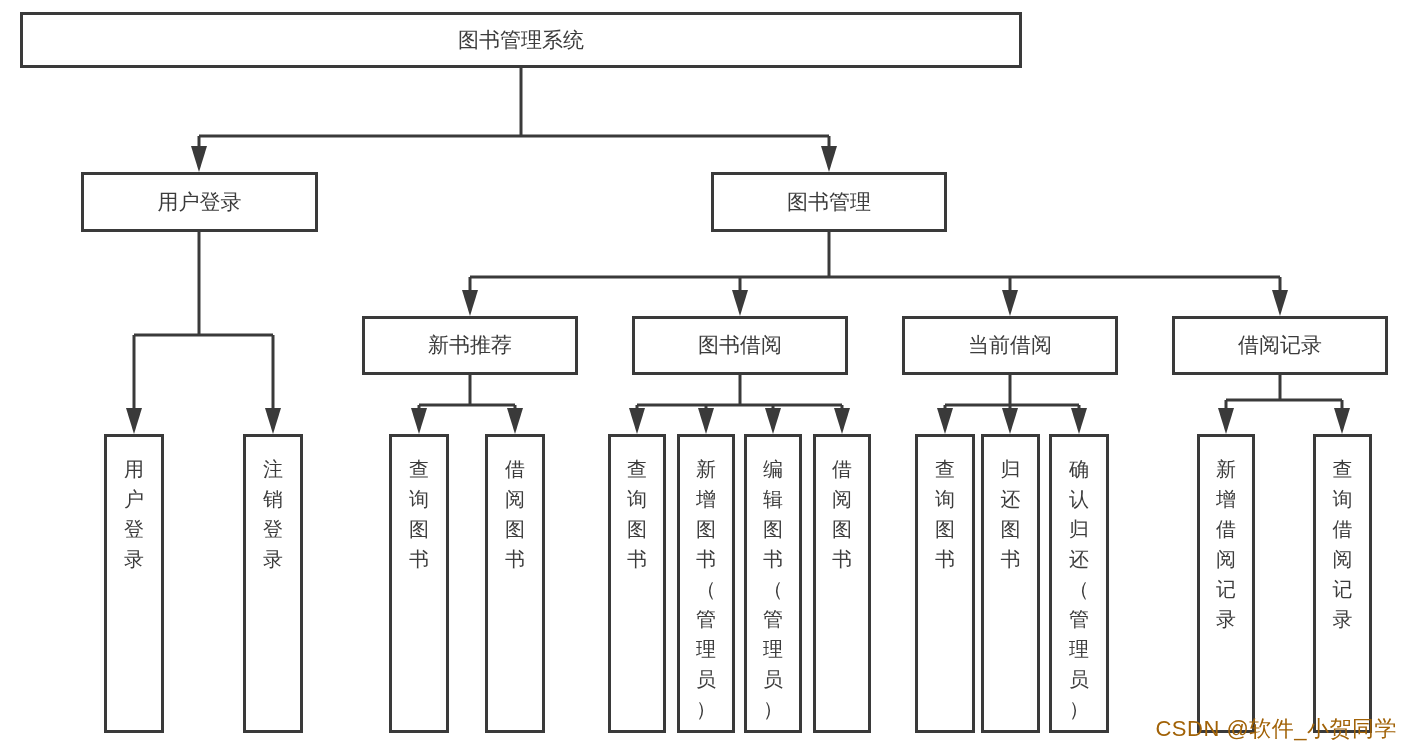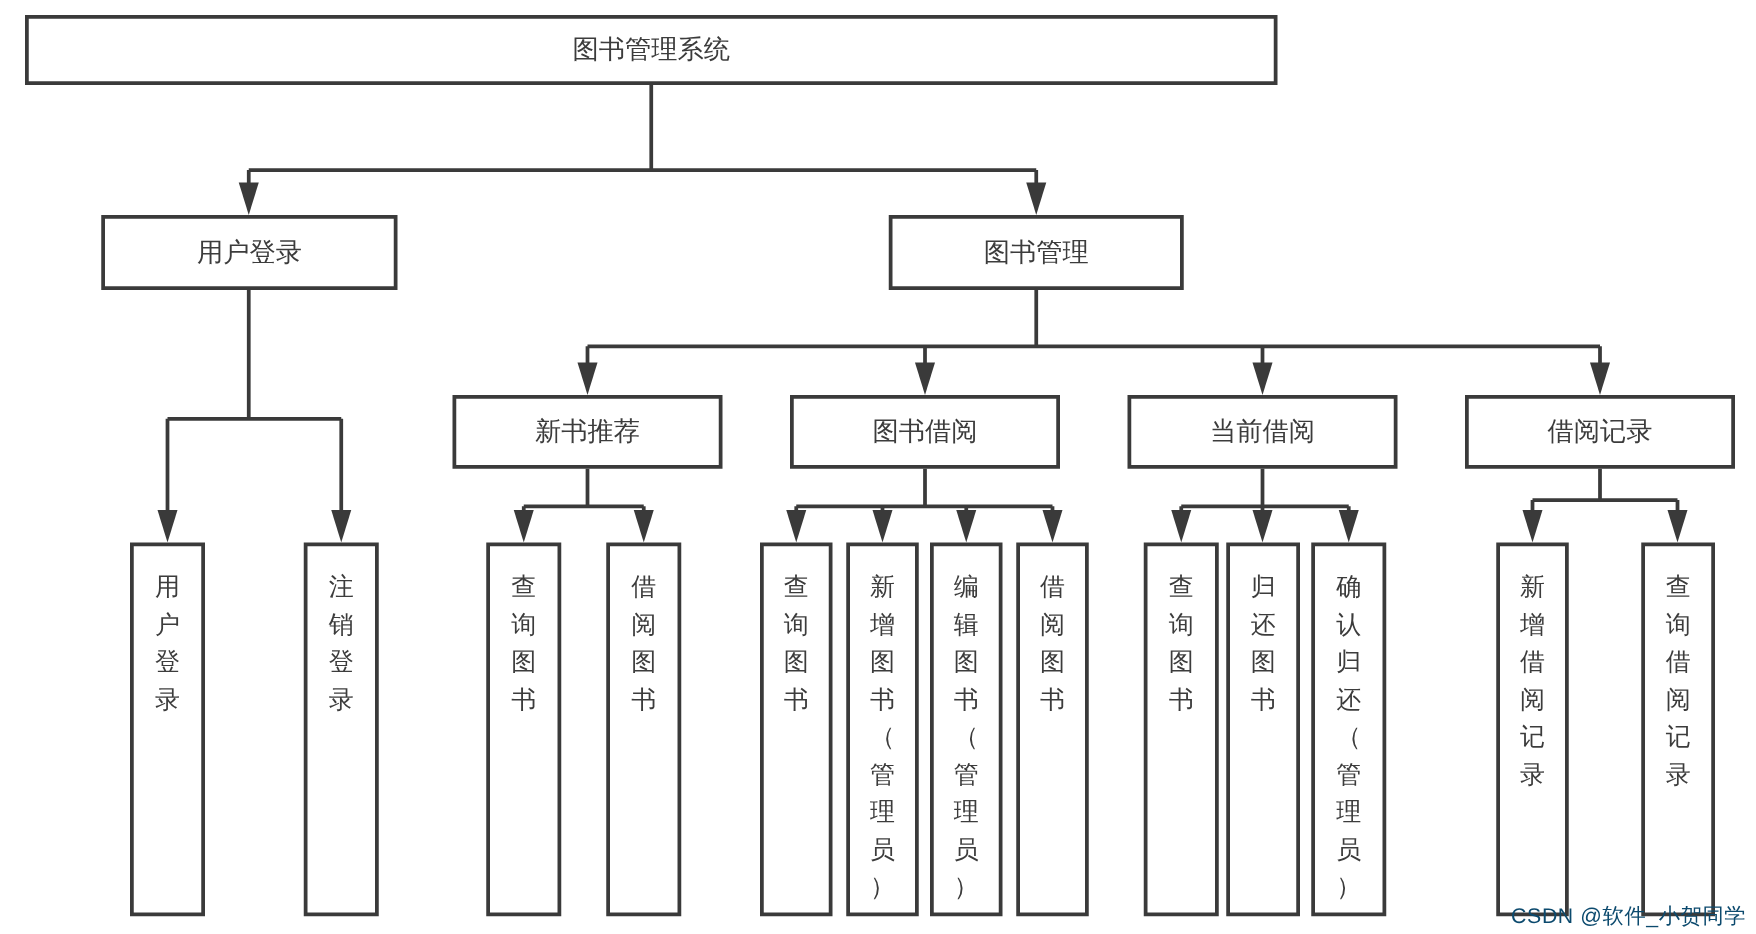--- a/index.html
+++ b/index.html
@@ -24,22 +24,22 @@
     text-anchor:middle;
     white-space:pre;
   }
   .node-label.vertical{
     font-size:20px;
     text-anchor:middle;
   }
   .watermark{
     position:absolute;
     right:8px;bottom:3px;
-    color:#0c4a6e;
-    font-size:17px;
+    color:#a16207;
+    font-size:22px;
     font-family:"Liberation Sans","DejaVu Sans",sans-serif;
     letter-spacing:0.5px;
     white-space:nowrap;
     pointer-events:none;
   }
 </style>
 </head>
 <body>
 
 <div id="diagram-root">

